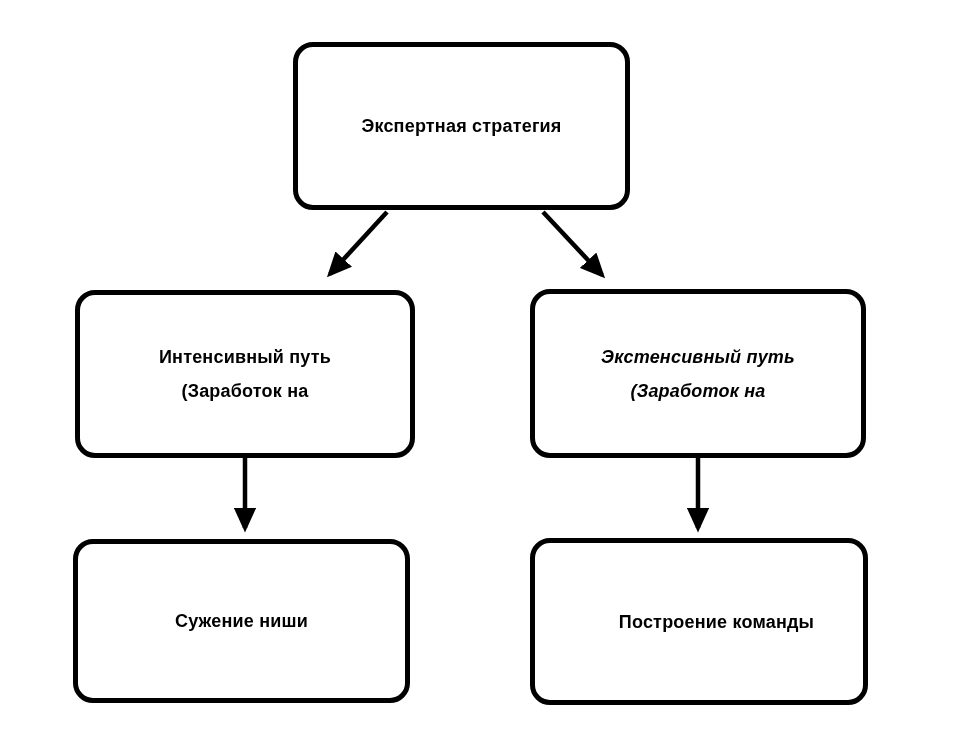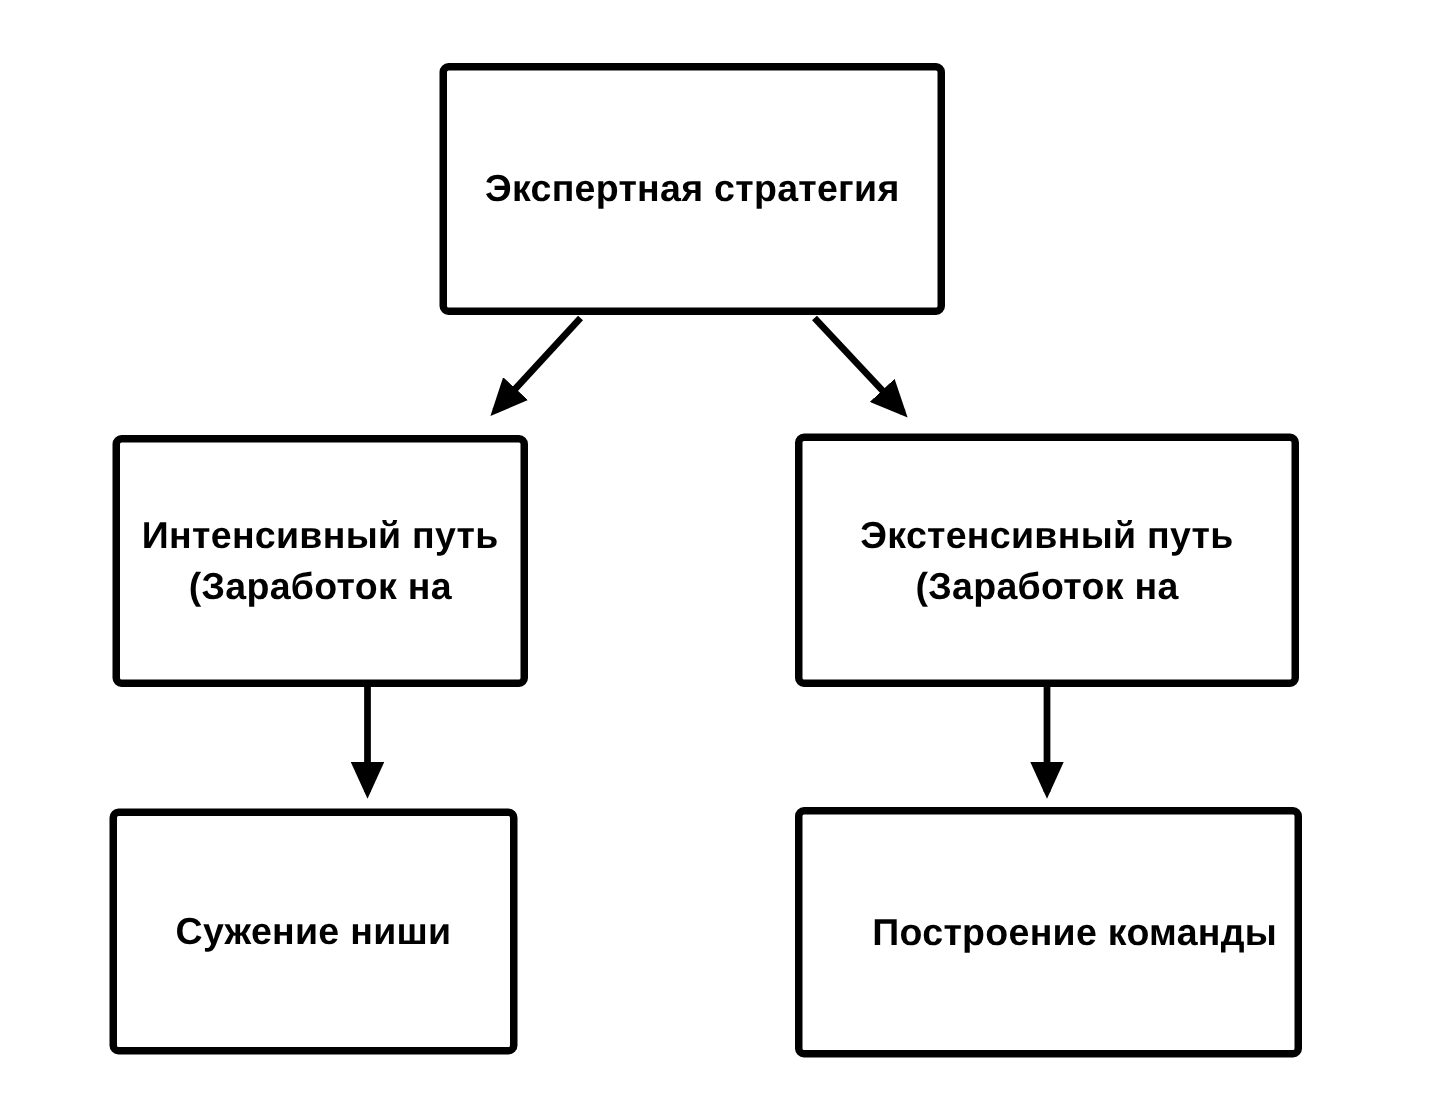--- a/index.html
+++ b/index.html
@@ -21,36 +21,36 @@
     top: 0;
     width: 967px;
     height: 744px;
     pointer-events: none;
   }
   .node {
     position: absolute;
     box-sizing: border-box;
     background: #ffffff;
     border: 5px solid #000000;
-    border-radius: 6px;
+    border-radius: 20px;
     display: flex;
     flex-direction: column;
     align-items: center;
     justify-content: center;
     text-align: left;
     font-weight: 700;
-    font-size: 25px;
+    font-size: 18px;
     line-height: 34px;
     color: #000000;
     letter-spacing: 0.2px;
   }
   .node-expert   { left: 293px; top: 42px;  width: 337px; height: 168px; }
-  .node-intensive{ left: 75px;  top: 290px; width: 277px; height: 168px; }
-  .node-extensive{ left: 530px; top: 289px; width: 336px; height: 169px; }
-  .node-niche    { left: 73px;  top: 539px; width: 272px; height: 164px; }
+  .node-intensive{ left: 75px;  top: 290px; width: 340px; height: 168px; }
+  .node-extensive{ left: 530px; top: 289px; width: 336px; height: 169px; font-style: italic; }
+  .node-niche    { left: 73px;  top: 539px; width: 337px; height: 164px; }
   .node-team     { left: 530px; top: 538px; width: 338px; height: 167px; padding-left: 35px; }
 </style>
 </head>
 <body>
 
 <div class="canvas">
 
   <svg class="arrows" viewBox="0 0 967 744" xmlns="http://www.w3.org/2000/svg">
     <defs>
       <marker id="ah" markerWidth="5.5" markerHeight="5" refX="4.5" refY="2.5" orient="auto" markerUnits="strokeWidth">

